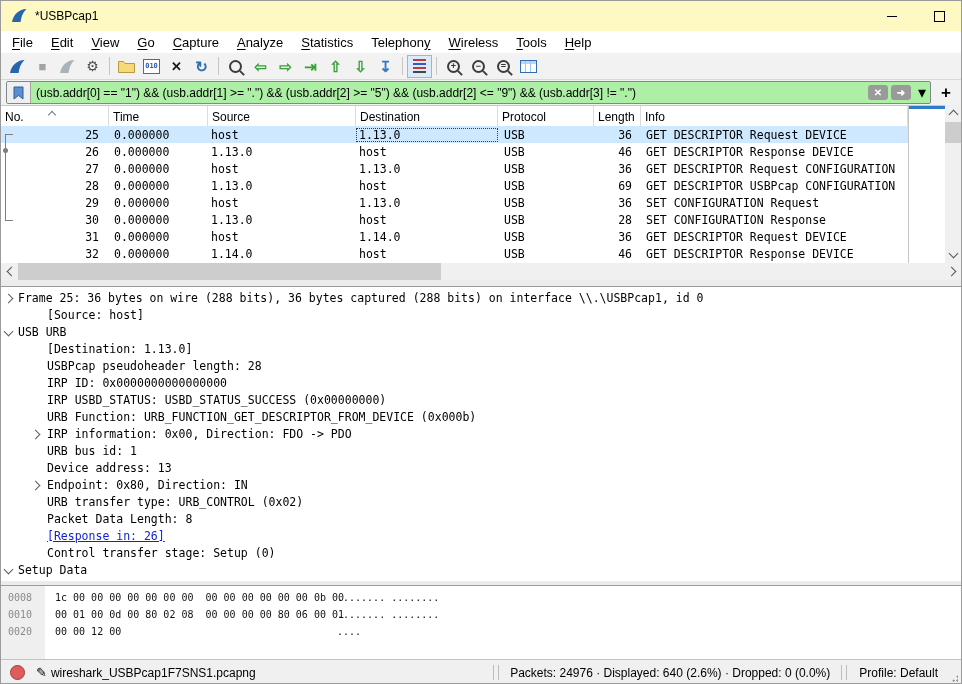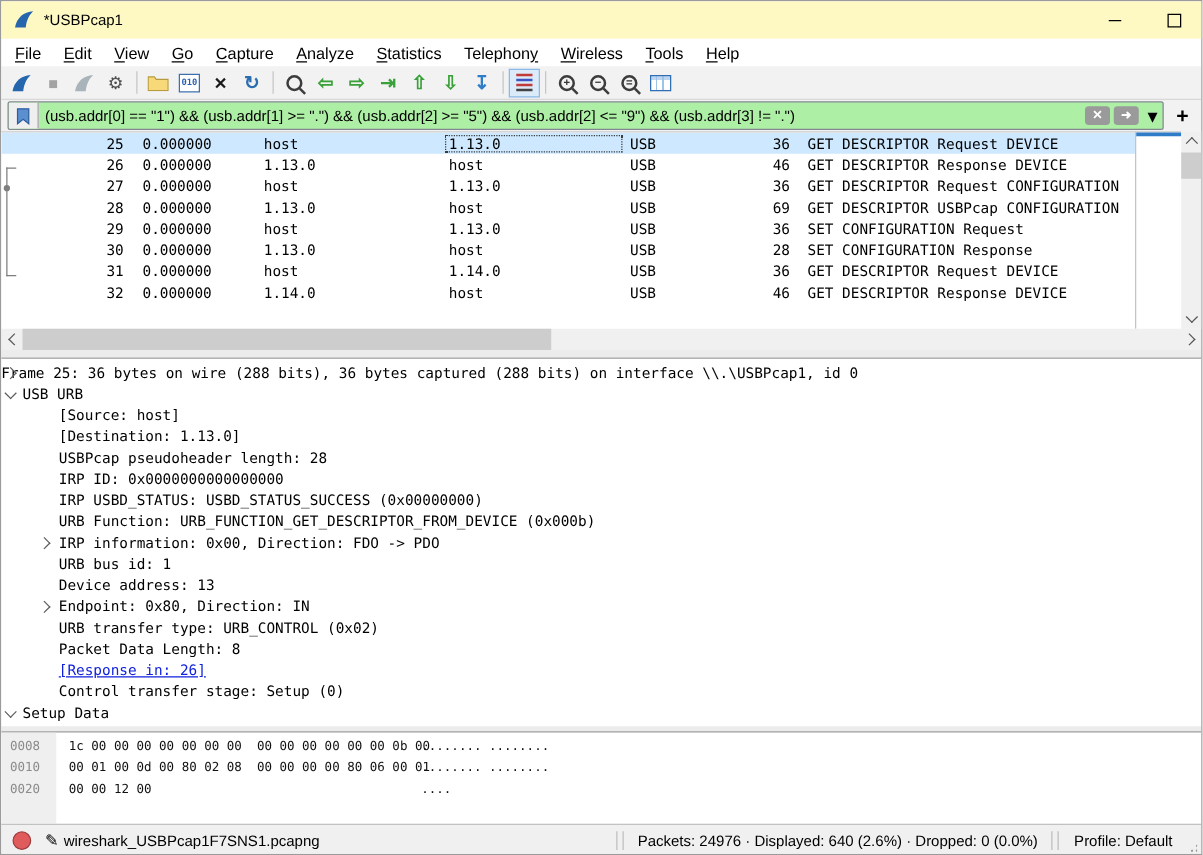--- a/index.html
+++ b/index.html
@@ -309,20 +309,30 @@
       <div class="fdrop">
           <span>▾</span>
         </div>
     </div>
     <div class="addbtn">
         <span>+</span>
       </div>
   </div>
 
   <div class="plist">
+    <div class="phead pgrid">
+      <span class="sortcaret"><span class="sc sc-up" style="width:5px;height:5px;border-color:#777"></span></span>
+    <div class="hc">No.</div>
+        <div class="hc">Time</div>
+        <div class="hc">Source</div>
+        <div class="hc">Destination</div>
+        <div class="hc">Protocol</div>
+        <div class="hc">Length</div>
+        <div class="hc">Info</div>
+      </div>
     <div id="prows">
         <div class="prow pgrid sel">
           <div class="c c-no">25</div>
           <div class="c c-time">0.000000</div>
           <div class="c c-src">host</div>
           <div class="c c-dst">1.13.0</div>
           <div class="c c-proto">USB</div>
           <div class="c c-len">36</div>
           <div class="c c-info">GET DESCRIPTOR Request DEVICE</div>
         </div>
@@ -412,23 +422,23 @@
       </div>
     <div class="hthumb"></div>
     <div class="scell" style="right:0;height:17px">
         <span class="sc sc-right"></span>
       </div>
   </div>
 
   <div class="splitband" style="top:279px;height:6px"></div>
 
   <div class="details" id="details">
-      <div class="dline"><span class="chev right" style="left: 4px;"></span><span class="dtext" style="">Frame 25: 36 bytes on wire (288 bits), 36 bytes captured (288 bits) on interface \\.\USBPcap1, id 0</span></div>
+      <div class="dline"><span class="chev right" style="left: 4px;"></span><span class="dtext" style="margin-left: 17px;">Frame 25: 36 bytes on wire (288 bits), 36 bytes captured (288 bits) on interface \\.\USBPcap1, id 0</span></div>
+      <div class="dline"><span class="dtext" style="margin-left: 46px;">[Source: host]</span></div>
       <div class="dline"><span class="chev down" style="left: 4px;"></span><span class="dtext" style="margin-left: 17px;">USB URB</span></div>
-      <div class="dline"><span class="dtext" style="margin-left: 46px;">[Source: host]</span></div>
       <div class="dline"><span class="dtext" style="margin-left: 46px;">[Destination: 1.13.0]</span></div>
       <div class="dline"><span class="dtext" style="margin-left: 46px;">USBPcap pseudoheader length: 28</span></div>
       <div class="dline"><span class="dtext" style="margin-left: 46px;">IRP ID: 0x0000000000000000</span></div>
       <div class="dline"><span class="dtext" style="margin-left: 46px;">IRP USBD_STATUS: USBD_STATUS_SUCCESS (0x00000000)</span></div>
       <div class="dline"><span class="dtext" style="margin-left: 46px;">URB Function: URB_FUNCTION_GET_DESCRIPTOR_FROM_DEVICE (0x000b)</span></div>
       <div class="dline"><span class="chev right" style="left: 31px;"></span><span class="dtext" style="margin-left: 46px;">IRP information: 0x00, Direction: FDO -&gt; PDO</span></div>
       <div class="dline"><span class="dtext" style="margin-left: 46px;">URB bus id: 1</span></div>
       <div class="dline"><span class="dtext" style="margin-left: 46px;">Device address: 13</span></div>
       <div class="dline"><span class="chev right" style="left: 31px;"></span><span class="dtext" style="margin-left: 46px;">Endpoint: 0x80, Direction: IN</span></div>
       <div class="dline"><span class="dtext" style="margin-left: 46px;">URB transfer type: URB_CONTROL (0x02)</span></div>

